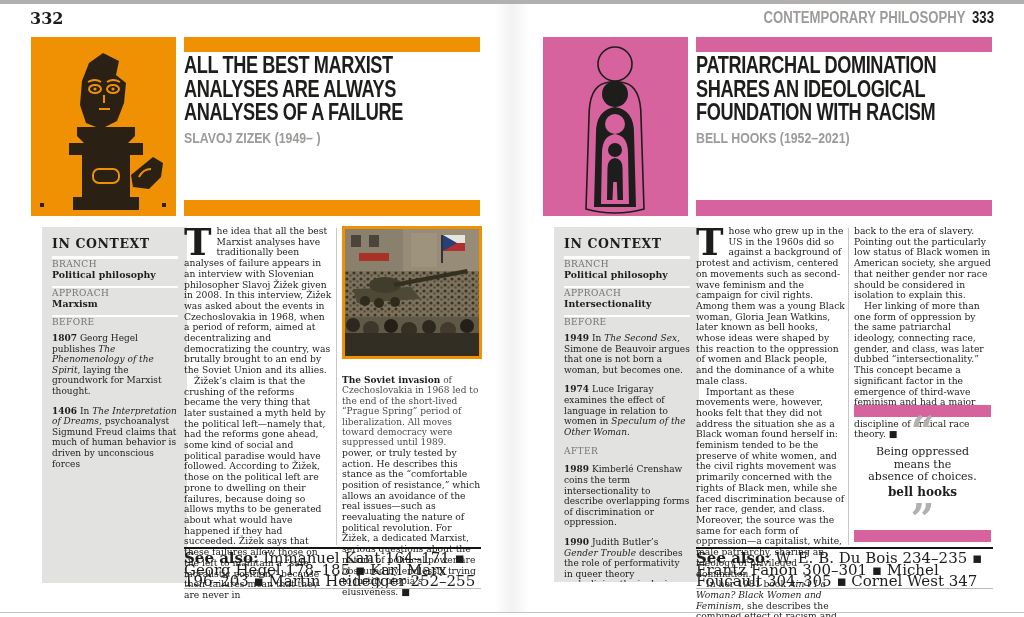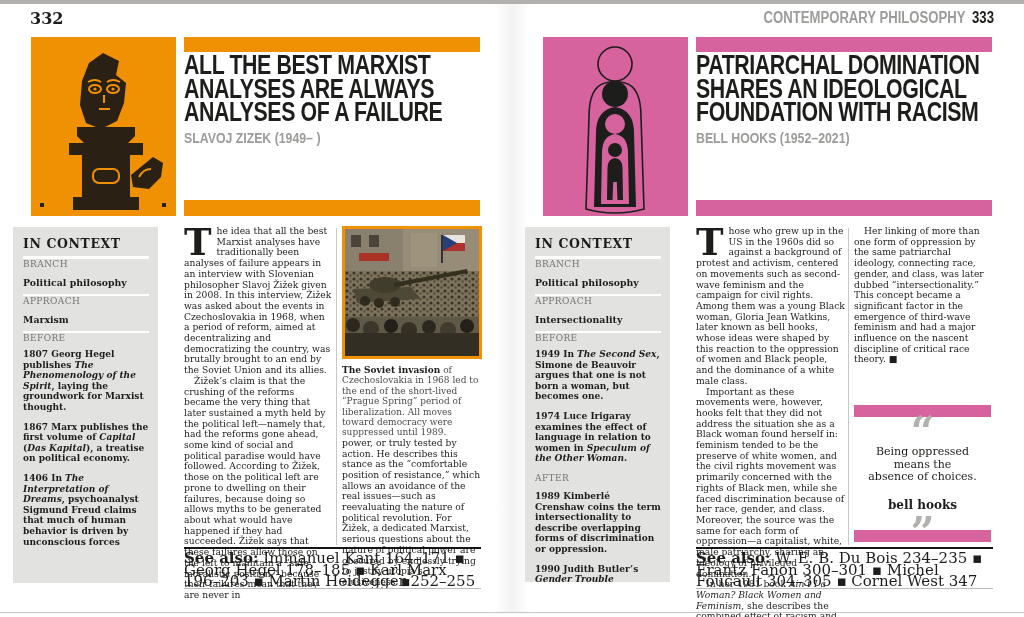--- a/index.html
+++ b/index.html
@@ -16,54 +16,54 @@
   .pagenum.l{left:30px;}
   .chap-header{position:absolute;top:9px;right:30px;white-space:nowrap;font-family:"Liberation Sans",sans-serif;
                font-weight:bold;font-size:16px;transform:scaleX(0.82);transform-origin:100% 50%;}
   .chap-header .chap{color:#9c9b99;letter-spacing:0;} .chap-header .num{color:#1d1d1b;margin-left:8px;}
 
   .icon-block{position:absolute;left:31px;top:37px;width:145px;height:179px;}
   .bar{position:absolute;left:184px;width:296px;}
   .bar.top{top:37px;height:15px;} .bar.bottom{top:200px;height:16px;}
 
   .headline{position:absolute;left:184px;top:54px;font-family:"Liberation Sans",sans-serif;
-            font-weight:bold;font-size:27px;line-height:23.5px;color:#1d1d1b;}
+            font-weight:bold;font-size:23px;line-height:23.5px;color:#1d1d1b;}
   .headline .hl{display:block;transform:scaleX(0.79);transform-origin:0 50%;white-space:nowrap;letter-spacing:-0.5px;}
   .subtitle{position:absolute;left:184px;top:129px;font-family:"Liberation Sans",sans-serif;font-weight:bold;
             font-size:15px;color:#9c9b99;transform:scaleX(0.82);transform-origin:0 50%;white-space:nowrap;letter-spacing:0;}
 
-  .context{position:absolute;left:13px;top:227px;width:145px;background:#e2e2e1;
+  .context{position:absolute;left:42px;top:227px;width:145px;background:#e2e2e1;
            box-sizing:border-box;padding:9px 9px 8px 10px;overflow:hidden;}
   .context.l{height:356px;} .context.r{height:355px;}
   .ctx-title{font-weight:bold;font-size:12.5px;letter-spacing:0.6px;padding-bottom:5px;border-bottom:3px solid #fff;}
   .ctx-label{color:#747472;font-size:9px;letter-spacing:0.4px;}
-  .ctx-value{font-weight:bold;font-size:9.4px;padding-bottom:6px;border-bottom:2px solid #fff;margin-top:8px;}
-  .ctx-entry{font-size:9px;line-height:10.6px;margin-top:6px;font-weight:bold;}
+  .ctx-value{font-weight:bold;font-size:9.4px;padding-bottom:6px;border-bottom:2px solid #fff;}
+  .ctx-entry{font-size:9px;line-height:10.6px;margin-top:6px;}
   .ctx-entry em{font-style:italic;text-align:center;}
 
   .bodycol{position:absolute;top:226px;font-size:9.2px;line-height:10.7px;color:#1d1d1b;}
   .col1{left:184px;width:149px;}
   .col2{left:342px;width:140px;}
   .col2.r{left:342px;width:139px;}
   .bodycol p{margin:0;}
   .bodycol p.indent{text-indent:10px;}
   .dropcap{float:left;font-family:"DejaVu Serif",serif;font-weight:bold;font-size:37px;line-height:30px;
            padding:1px 5px 0 0;color:#1d1d1b;}
   .colrule{position:absolute;left:336px;top:228px;width:1px;height:317px;background:#c9c8c6;}
 
   .photo-frame{box-sizing:border-box;width:140px;height:133px;border:3px solid #f09104;background:#8d8674;}
-  .caption{margin-top:6px;font-size:9px;line-height:10.4px;color:#4c4b49;}
+  .caption{margin-top:16px;font-size:9px;line-height:10.4px;color:#4c4b49;}
   .caption strong{color:#1d1d1b;}
   .col2-cont{margin-top:9px;}
 
   .pinkbar{position:absolute;left:342px;width:137px;height:12px;}
   .quoteblock{position:absolute;left:342px;top:418px;width:137px;text-align:center;}
   .q-mark{font-family:"DejaVu Serif",serif;font-weight:bold;color:#b2b1af;font-size:42px;line-height:30px;height:28px;overflow:visible;}
   .q-line{font-size:11px;line-height:12.5px;}
-  .q-author{font-size:12px;font-weight:bold;margin-top:14px;}
+  .q-author{font-size:12px;font-weight:bold;margin-top:1px;}
 
   .seealso{position:absolute;left:184px;top:547px;width:297px;border-top:2px solid #141412;
            padding-top:4px;font-size:15px;line-height:11.5px;}
   .grayline{position:absolute;left:184px;top:588px;width:297px;height:1px;background:#bcbbb9;}
 </style>
 </head>
 <body>
 
 <div class="spread">
   <div class="strip-top"></div>
@@ -109,21 +109,20 @@
     <div class="bar bottom" style="background:#f09104;"></div>
 
     <div class="context l">
       <div class="ctx-title">IN CONTEXT</div>
       <div class="ctx-label">BRANCH</div>
       <div class="ctx-value">Political philosophy</div>
       <div class="ctx-label">APPROACH</div>
       <div class="ctx-value">Marxism</div>
       <div class="ctx-label">BEFORE</div>
       <p class="ctx-entry"><strong>1807</strong> Georg Hegel publishes <em>The Phenomenology of the Spirit</em>, laying the groundwork for Marxist thought.</p>
-      <p class="ctx-entry"><strong>1867</strong> Marx publishes the first volume of <em>Capital</em> (<em>Das Kapital</em>), a treatise on political economy.</p>
       <p class="ctx-entry"><strong>1406</strong> In <em>The Interpretation of Dreams</em>, psychoanalyst Sigmund Freud claims that much of human behavior is driven by unconscious forces</p>
 
     </div>
 
     <div class="bodycol col1">
       <p><span class="dropcap">T</span><span>he idea that all the best Marxist analyses have traditionally been analyses of failure appears in an interview with Slovenian philosopher Slavoj Žižek given in 2008. In this interview, Žižek was asked about the events in Czechoslovakia in 1968, when a period of reform, aimed at decentralizing and democratizing the country, was brutally brought to an end by the Soviet Union and its allies.</span></p>
       <p class="indent">Žižek’s claim is that the crushing of the reforms became the very thing that later sustained a myth held by the political left—namely that, had the reforms gone ahead, some kind of social and political paradise would have followed. According to Žižek, those on the political left are prone to dwelling on their failures, because doing so allows myths to be generated about what would have happened if they had succeeded. Žižek says that these failures allow those on the left to maintain a “safe moralistic position,” because their failures mean that they are never in</p>
     </div>
 
     <div class="colrule"></div>
@@ -225,20 +224,21 @@
 
     <div class="bodycol col1">
       <p><span class="dropcap">T</span><span>hose who grew up in the US in the 1960s did so against a background of protest and activism, centered on movements such as second-wave feminism and the campaign for civil rights. Among them was a young Black woman, Gloria Jean Watkins, later known as bell hooks, whose ideas were shaped by this reaction to the oppression of women and Black people, and the dominance of a white male class.</span></p>
       <p class="indent">Important as these movements were, however, hooks felt that they did not address the situation she as a Black woman found herself in: feminism tended to be the preserve of white women, and the civil rights movement was primarily concerned with the rights of Black men, while she faced discrimination because of her race, gender, and class. Moreover, the source was the same for each form of oppression—a capitalist, white, male patriarchy, sharing an ideology of privileged domination.</p>
       <p class="indent">In her 1981 book <em>Ain’t I a Woman? Black Women and Feminism</em>, she describes the combined effect of racism and sexism, tracing its roots</p>
     </div>
 
     <div class="colrule"></div>
 
     <div class="bodycol col2 r">
+      <p>back to the era of slavery. Pointing out the particularly low status of Black women in American society, she argued that neither gender nor race should be considered in isolation to explain this.</p>
       <p class="indent">Her linking of more than one form of oppression by the same patriarchal ideology, connecting race, gender, and class, was later dubbed “intersectionality.” This concept became a significant factor in the emergence of third-wave feminism and had a major influence on the nascent discipline of critical race theory. ■</p>
     </div>
 
     <div class="pinkbar" style="top:405px;background:#d6639e;"></div>
     <div class="quoteblock">
       <div class="q-mark">“</div>
       <div class="q-line">Being oppressed</div>
       <div class="q-line">means the</div>
       <div class="q-line">absence of choices.</div>
       <div class="q-author">bell hooks</div>

